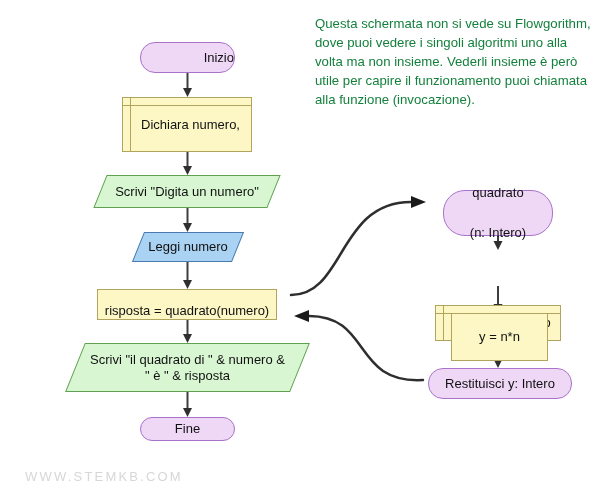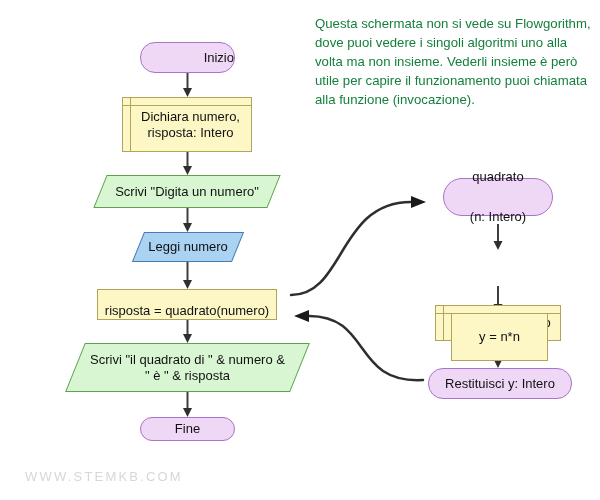--- a/index.html
+++ b/index.html
@@ -90,21 +90,20 @@
       <polygon points="309,310 294,316 309,322" fill="#1a1a1a"></polygon>
     </g>
   </svg>
 
   <div class="node terminal" style="left:140px;top:42px;width:95px;height:31px;border-radius:15px;align-items:flex-end;">
     <span>Inizio</span>
   </div>
 
   <div class="node yellow declare" style="left:122px;top:97px;width:130px;height:55px;padding-left:7px;">
     <span>Dichiara numero,</span>
-    <span>risposta: Intero</span>
   </div>
 
   <div class="node out para" style="left:100px;top:175px;width:174px;height:33px;">
     <div class="unskew">
       <span>Scrivi "Digita un numero"</span>
     </div>
   </div>
 
   <div class="node inp para" style="left:138px;top:232px;width:100px;height:30px;">
     <div class="unskew">
@@ -120,21 +119,21 @@
     <div class="unskew">
       <span>Scrivi "il quadrato di " &amp; numero &amp;</span>
       <span>" è " &amp; risposta</span>
     </div>
   </div>
 
   <div class="node terminal" style="left:140px;top:417px;width:95px;height:24px;border-radius:15px;justify-content:center;">
     <span>Fine</span>
   </div>
 
-  <div class="node terminal" style="left:443px;top:178px;width:110px;height:38px;border-radius:22px;gap:24px;">
+  <div class="node terminal" style="left:443px;top:190px;width:110px;height:46px;border-radius:22px;gap:24px;">
     <span>quadrato</span>
     <span>(n: Intero)</span>
   </div>
 
   <div class="node yellow declare" style="left:435px;top:250px;width:126px;height:36px;padding-left:7px;">
     <span>Dichiara y: Intero</span>
   </div>
 
   <div class="node yellow" style="left:451px;top:313px;width:97px;height:48px;">
     <span>y = n*n</span>

